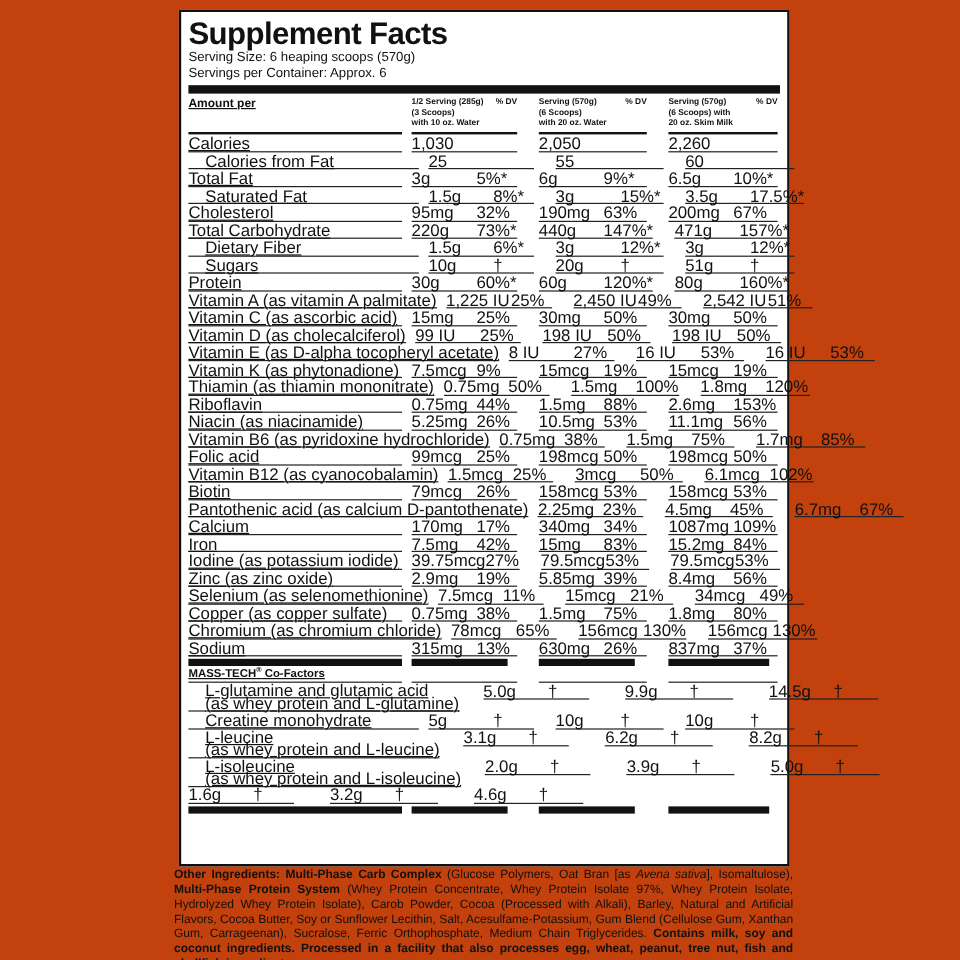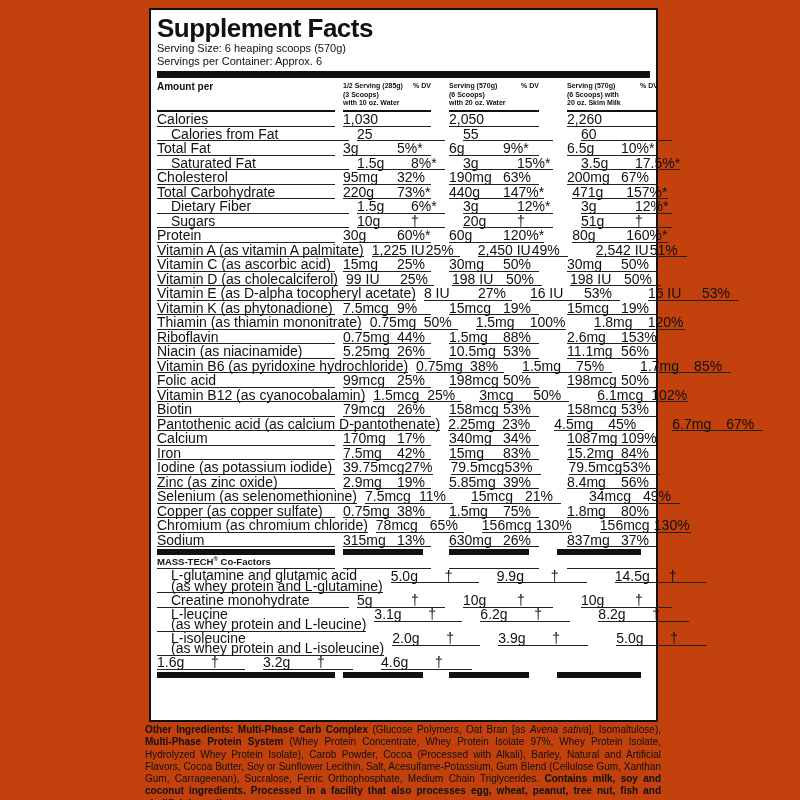--- a/index.html
+++ b/index.html
@@ -10,42 +10,42 @@
     position:absolute; left:149px; top:8px; width:493px; height:702px;
     border:2px solid #111; background:#fff; padding:4px 6px 4px 6px;
   }
   .sf-title{font-size:26px; font-weight:bold; letter-spacing:-0.5px; line-height:28px;}
   .serv{font-size:11px; line-height:13px;}
 
   .thickbar{height:7px; background:#111; margin-top:3px;}
 
   
   .frow{display:flex; align-items:flex-end;}
-  .cell-name{flex:0 0 178px; margin-right:8px;}
+  .cell-name{flex:0 0 178px; margin-right:8px;text-decoration:underline;}
   .cg{display:flex; align-items:flex-end;}
   .cg1{flex:0 0 88px; margin-right:18px;}
-  .cg2{flex:0 0 90px; margin-right:28px;}
+  .cg2{flex:0 0 90px; margin-right:18px;}
   .cg3{flex:0 0 91px;}
   .amt{flex:0 0 54px;}
   .dv{flex:1;}
 
   
   .head-row{display:flex; align-items:flex-start; margin-top:3px; min-height:31px;}
   .head-row .cell-name{font-size:10px; font-weight:bold; border-bottom:2px solid #111; align-self:stretch;}
   .head-col{position:relative; font-size:7px; font-weight:bold; line-height:8.6px;
             border-bottom:2px solid #111; align-self:stretch; padding-bottom:2px;}
   .head-col .dvlab{position:absolute; top:1px; right:0; font-size:7px;}
   .head-col .l1{padding-right:22px;}
 
   
   .row{display:flex; align-items:flex-end; min-height:14.5px; font-size:14px; line-height:10.5px;}
   .row .cell-name{border-bottom:1px solid #222; padding:1px 0 1px 0; white-space:nowrap; overflow:visible;}
   .row .cg{border-bottom:1px solid #222; padding:1px 0 1px 0;}
   .row.ind .cell-name, .row.co .cell-name{padding-left:14px;}
-  .row.twoline{align-items:stretch;}
+  .row.twoline{align-items:stretch;gap:12px;}
   .row.twoline .cg{align-self:flex-start; height:11px;}
   .row .sub{line-height:10.5px;}
 
   
   .bars-row{display:flex; margin-top:2px;}
   .bars-row .bar{height:6px; background:#111;}
   .bars-row .b0{width:178px; margin-right:8px;}
   .bars-row .b1{width:80px; margin-right:26px;}
   .bars-row .b2{width:80px; margin-right:28px;}
   .bars-row .b3{width:84px;}

